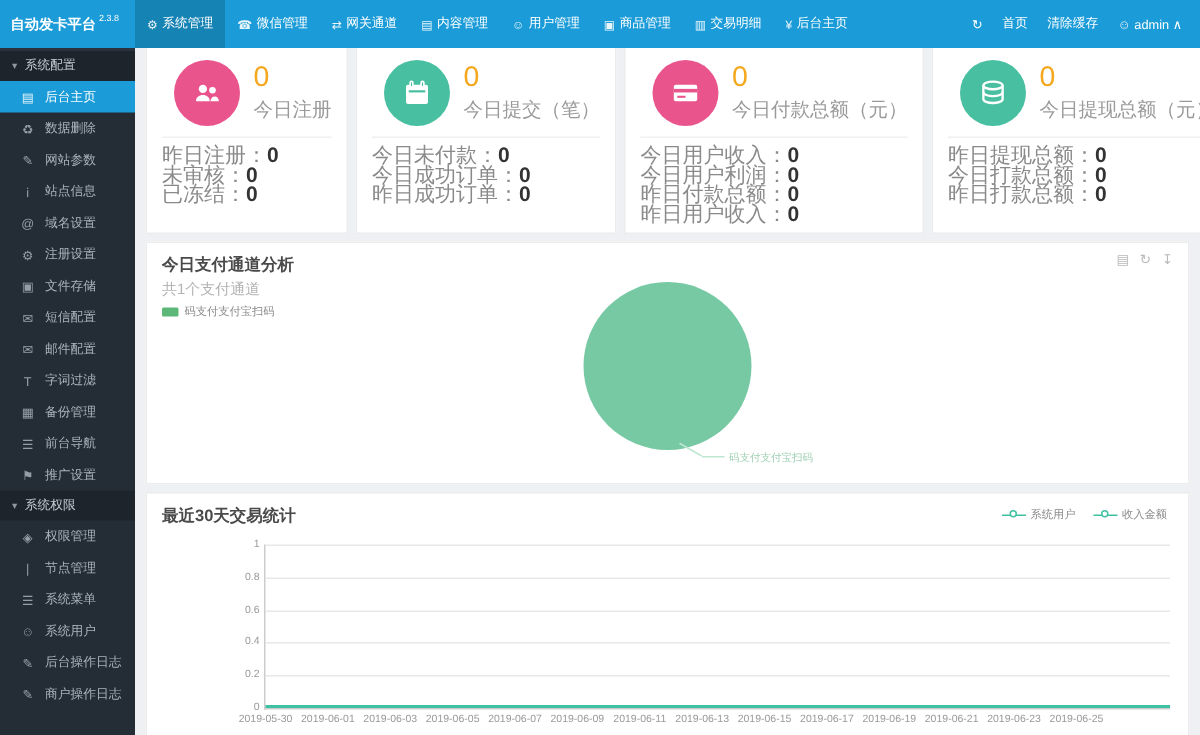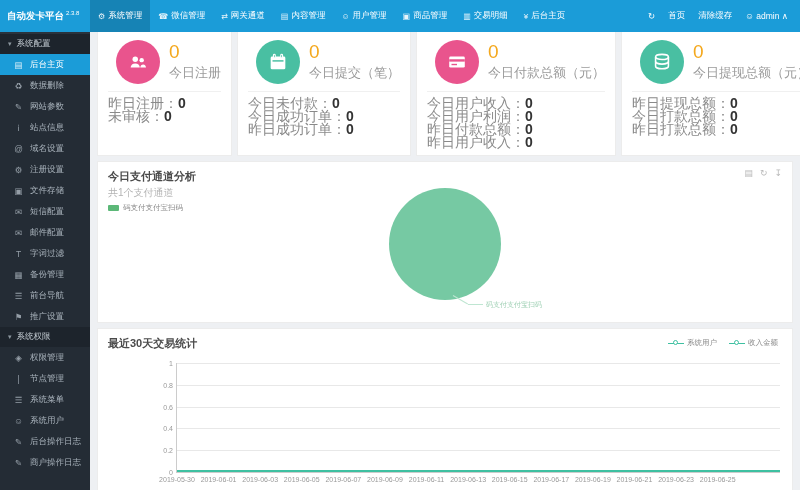--- a/index.html
+++ b/index.html
@@ -249,20 +249,21 @@
               <path d="M14.5 18c.2-2 1.4-3.4 3.2-3.4 1.6 0 2.8 1.2 3 3.4z"></path>
             </svg>
         </div>
         <div>
           <div class="big-num">0</div>
           <div class="card-lbl">今日注册</div>
         </div>
       </div>
       <div class="crow"><span>昨日注册：</span><b>0</b></div>
       <div class="crow"><span>未审核：</span><b>0</b></div>
+      <div class="crow"><span>已冻结：</span><b>0</b></div>
     </div>
 
     <div class="card">
       <div class="card-top">
         <div class="circle teal">
           <svg viewBox="0 0 24 24" width="22" height="22" fill="#fff">
               <rect x="4" y="6" width="16" height="14" rx="1.5"></rect>
               <rect x="7" y="3.5" width="2" height="4" rx="1" fill="#49bfa2" stroke="#fff" stroke-width="1.2"></rect>
               <rect x="15" y="3.5" width="2" height="4" rx="1" fill="#49bfa2" stroke="#fff" stroke-width="1.2"></rect>
               <rect x="6" y="10" width="12" height="1.6" fill="#49bfa2"></rect>

